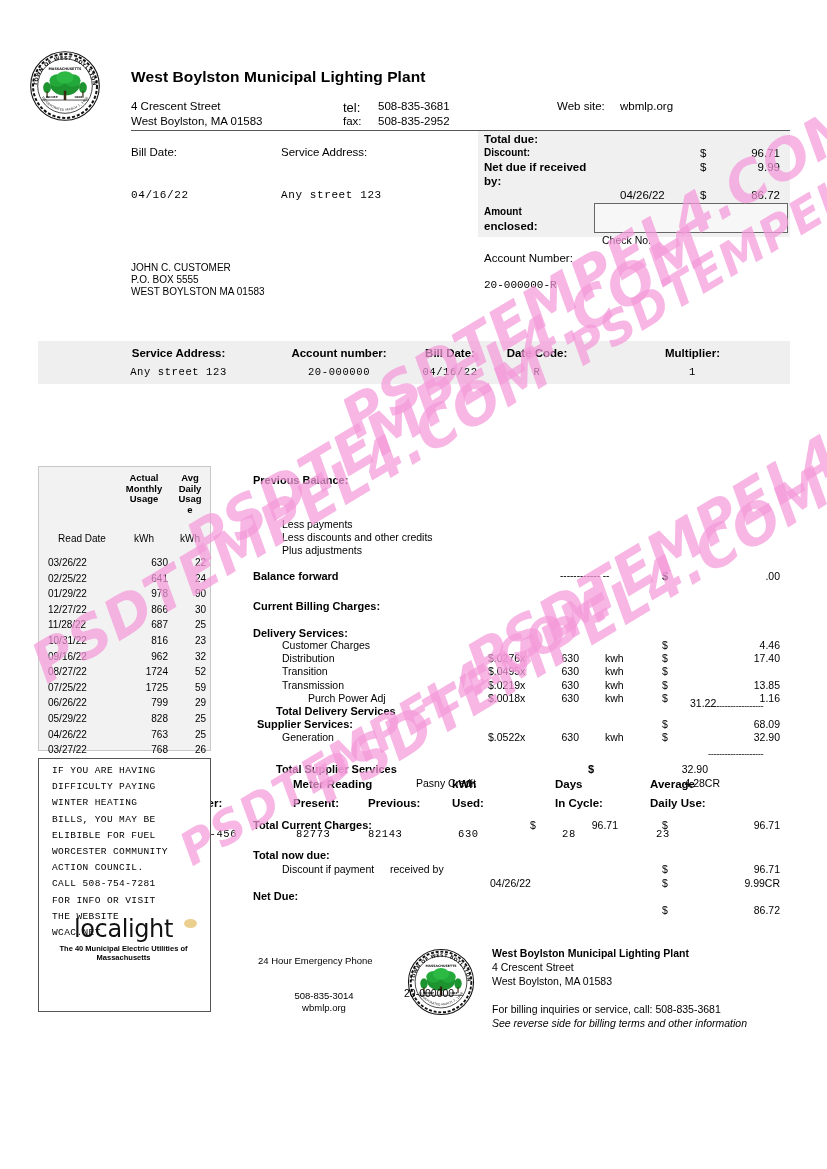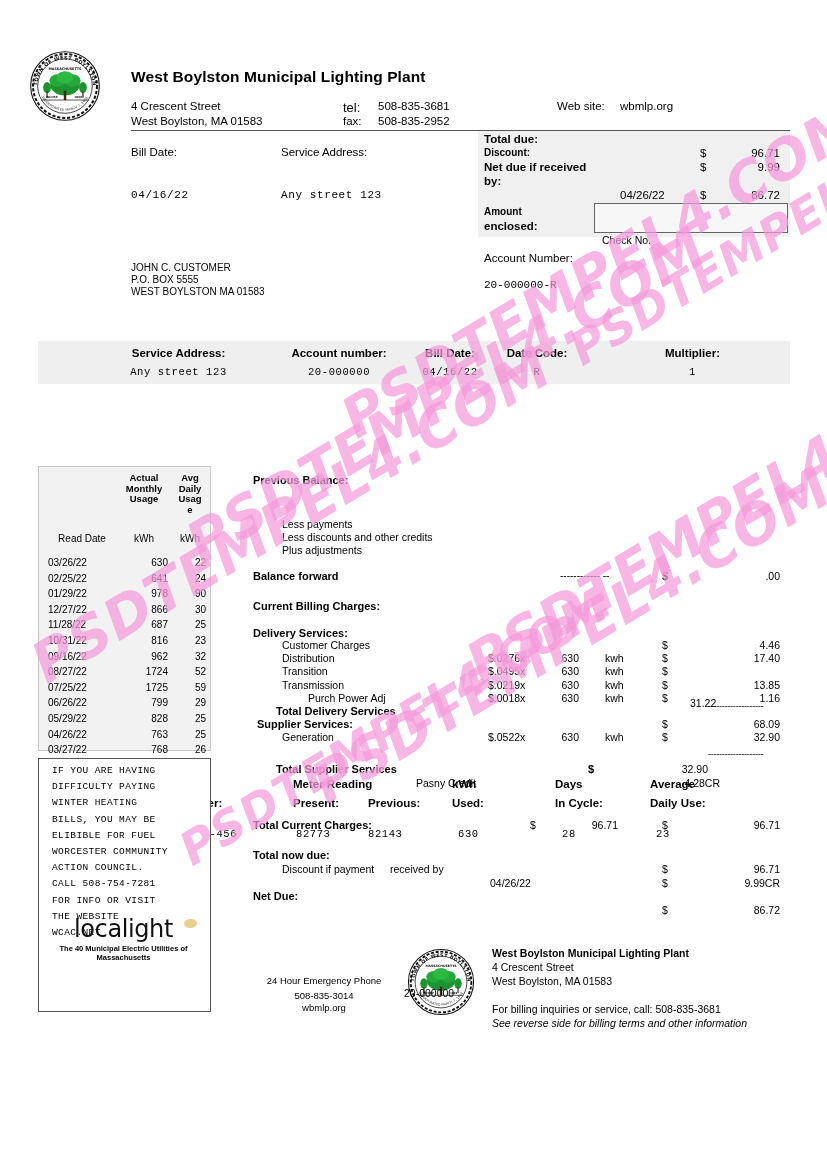--- a/index.html
+++ b/index.html
@@ -183,21 +183,21 @@
     font-size: 7.5px; font-weight: bold; text-align: center; line-height: 9px;
   }
 
   
   .ch { position: absolute; font-size: 10.5px; }
   .ch-b { position: absolute; font-size: 11px; font-weight: bold; }
 
   
   #footer-emerg {
     left: 258px; top: 954px; width: 132px;
-    font-size: 9.5px; text-align: center; line-height: 13px; margin-top: 20px;
+    font-size: 9.5px; text-align: left; line-height: 13px;
   }
   #footer-phone {
     left: 258px; top: 990px; width: 132px;
     font-size: 9.5px; text-align: center; line-height: 12px;
   }
   #seal-footer { left: 404px; top: 944px; width: 74px; height: 76px; }
   #footer-info { left: 492px; top: 946px; font-size: 10.5px; line-height: 14px; }
   #footer-acct { left: 404px; top: 987px; font-size: 10.5px; }
 </style>
 </head>

